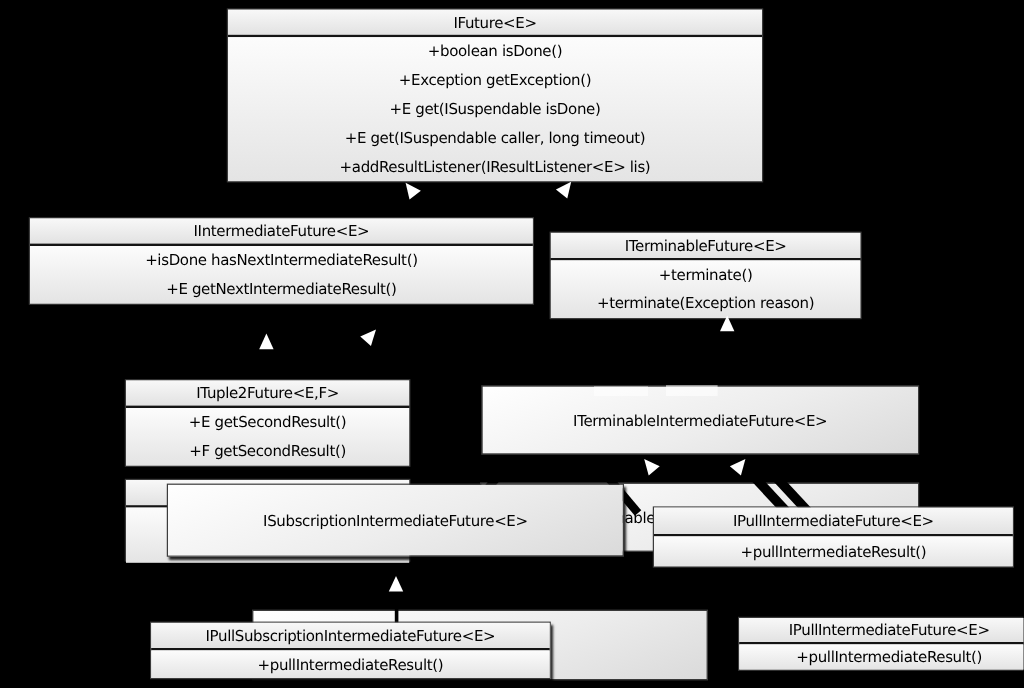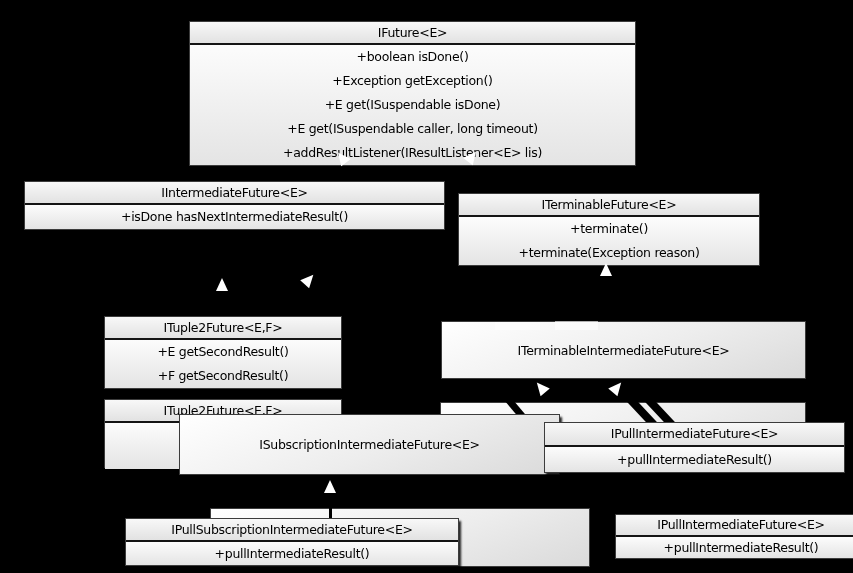--- a/index.html
+++ b/index.html
@@ -18,21 +18,21 @@
   }
   .box.back{z-index:2;box-shadow:none;}
   .title{
     height:21px;line-height:21px;text-align:center;
     border-bottom:2px solid #141414;
     background:linear-gradient(#f8f8f8,#e2e2e2);
     white-space:nowrap;overflow:hidden;
   }
   .body{background:linear-gradient(#fcfcfc,#e4e4e4);}
   .row{height:24px;line-height:24px;text-align:center;white-space:nowrap;overflow:hidden;}
-  .single{display:flex;align-items:center;justify-content:center;margin-left:40px;}
+  .single{display:flex;align-items:center;justify-content:center;}
   .single .title-only{width:100%;text-align:center;white-space:nowrap;overflow:hidden;}
   .seg{position:absolute;z-index:3;background:#000;}
   .arr{
     position:absolute;z-index:6;width:0;height:0;
     border-left:6px solid transparent;border-right:6px solid transparent;
     border-bottom:13px solid #ffffff;
   }
   .smudge{position:absolute;z-index:6;background:rgba(255,255,255,0.6);}
 </style>
 </head>
@@ -50,59 +50,60 @@
   </div>
 
   <div class="box back" style="left:210px;top:508px;width:380px;height:59px"></div>
 
   <div class="seg" style="left:329px;top:483px;width:3px;height:36px"></div>
   <div class="seg" style="left:398px;top:394px;width:7px;height:38px;transform:rotate(40deg)"></div>
   <div class="seg" style="left:516px;top:394px;width:7px;height:38px;transform:rotate(-40deg)"></div>
   <div class="seg" style="left:638px;top:388px;width:8px;height:48px;transform:rotate(-43deg)"></div>
   <div class="seg" style="left:656px;top:388px;width:8px;height:48px;transform:rotate(-43deg)"></div>
 
-  <div class="box" style="left:189px;top:21px;width:447px">
+  <div class="box" style="left:189px;top:7px;width:447px">
     <div class="title">IFuture&lt;E&gt;</div>
     <div class="body">
       <div class="row">+boolean isDone()</div>
       <div class="row">+Exception getException()</div>
       <div class="row">+E get(ISuspendable isDone)</div>
       <div class="row">+E get(ISuspendable caller, long timeout)</div>
       <div class="row">+addResultListener(IResultListener&lt;E&gt; lis)</div>
     </div>
   </div>
 
   <div class="box" style="left:24px;top:181px;width:421px">
     <div class="title">IIntermediateFuture&lt;E&gt;</div>
     <div class="body">
       <div class="row">+isDone hasNextIntermediateResult()</div>
+      <div class="row">+E getNextIntermediateResult()</div>
     </div>
   </div>
 
-  <div class="box" style="left:458px;top:193px;width:302px">
+  <div class="box" style="left:458px;top:193px;width:260px">
     <div class="title">ITerminableFuture&lt;E&gt;</div>
     <div class="body">
       <div class="row">+terminate()</div>
       <div class="row">+terminate(Exception reason)</div>
     </div>
   </div>
 
   <div class="box" style="left:104px;top:316px;width:238px">
     <div class="title">ITuple2Future&lt;E,F&gt;</div>
     <div class="body">
       <div class="row">+E getSecondResult()</div>
       <div class="row">+F getSecondResult()</div>
     </div>
   </div>
 
   <div class="box single" style="left:401px;top:321px;width:365px;height:58px">
     <div class="title-only">ITerminableIntermediateFuture&lt;E&gt;</div>
   </div>
 
-  <div class="box single" style="left:139px;top:414px;width:381px;height:61px">
+  <div class="box single" style="left:139px;top:403px;width:381px;height:61px">
     <div class="title-only">ISubscriptionIntermediateFuture&lt;E&gt;</div>
   </div>
 
   <div class="box" style="left:544px;top:422px;width:301px">
     <div class="title" style="height:22px;line-height:22px">IPullIntermediateFuture&lt;E&gt;</div>
     <div class="body">
       <div class="row" style="height:25px;line-height:25px">+pullIntermediateResult()</div>
     </div>
   </div>
 

